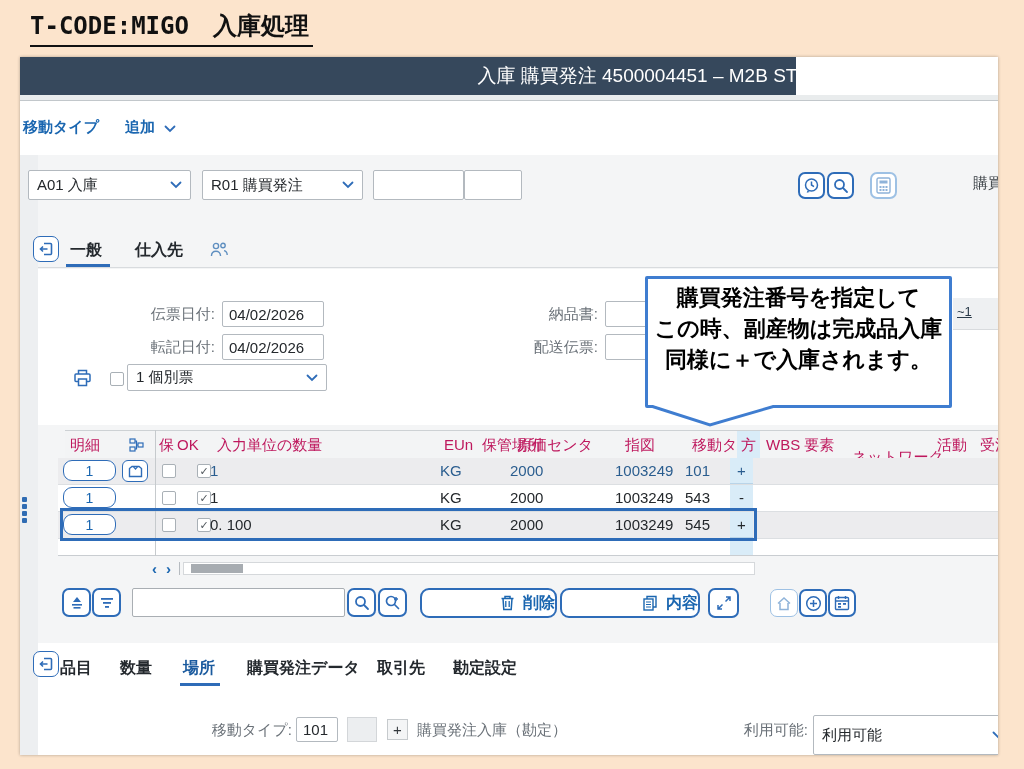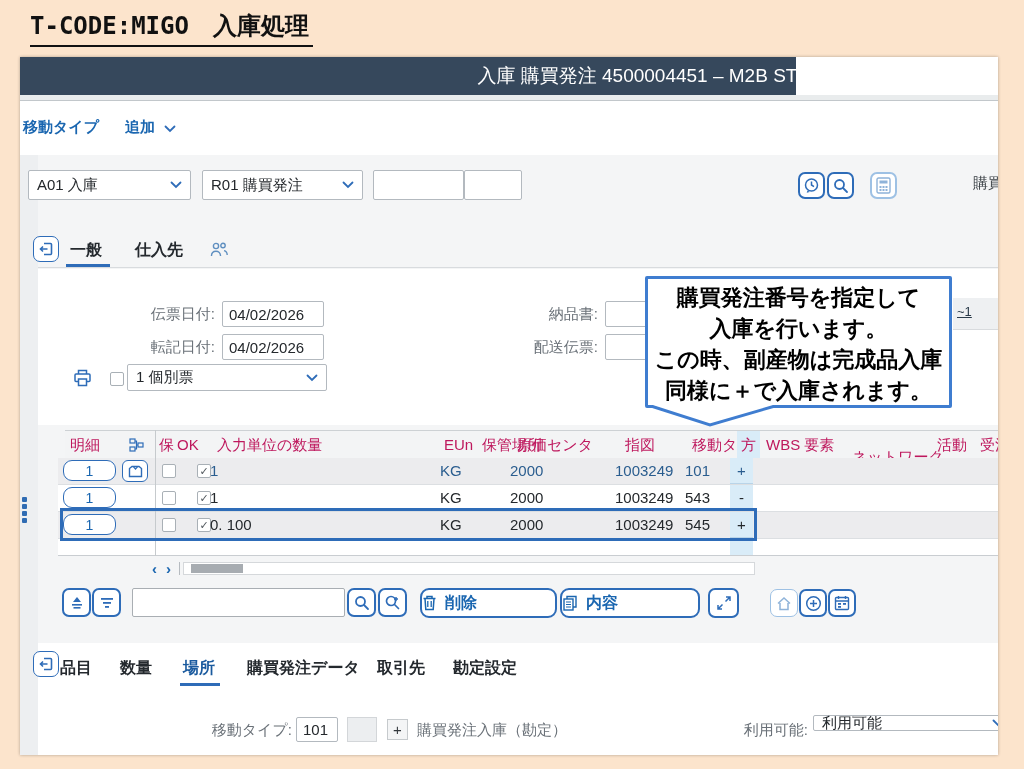--- a/index.html
+++ b/index.html
@@ -33,21 +33,21 @@
   .callout-tail{z-index:11}
   .pillbtn{background:#fff;border:1.5px solid #2e6cb8;border-radius:9px;color:#1a66b0;font-size:14px;
        display:flex;align-items:center;justify-content:center;box-sizing:border-box}
   .cb{width:14px;height:14px;background:#fff;border:1px solid #a9b0b6;border-radius:2px;box-sizing:border-box;
       display:flex;align-items:center;justify-content:center;font-size:11px;font-weight:bold;color:#50565c}
   .trow{position:absolute;left:0;width:940px;height:27px;border-bottom:1px solid #dcdfe2;box-sizing:border-box}
   .cell{position:absolute;top:4px;white-space:nowrap}
   .signcell{position:absolute;left:672px;top:0;width:23px;height:100%;background:#d9ecf8;text-align:center;
        border-bottom:1px solid #b9d4e8;box-sizing:border-box}
   .textbtn{background:#fff;border:2px solid #2e6cb8;border-radius:9px;color:#1a66b0;font-weight:700;font-size:16px;
-       display:flex;align-items:center;justify-content:flex-start;gap:8px;box-sizing:border-box}
+       display:flex;align-items:center;justify-content:flex-end;gap:8px;box-sizing:border-box}
   .dot{position:absolute;left:2px;width:5px;height:5px;background:#2f6cb3;border-radius:1px}
   svg{display:block}
 </style>
 </head>
 <body>
 
 <div class="page-title">T-CODE:MIGO　入庫処理</div>
 
 <div class="window">
 
@@ -157,21 +157,20 @@
   <span class="abs label" style="left:490px;top:248px;width:88px;">納品書:</span>
   <input class="input" style="left: 585px; top: 244px; width: 150px; height: 26px;">
   <span class="abs label" style="left:490px;top:281px;width:88px;">配送伝票:</span>
   <input class="input" style="left: 585px; top: 277px; width: 150px; height: 26px;">
 
   <div class="abs" style="left:933px;top:241px;width:45px;height:31px;background:#eef0f2;border-bottom:1px solid #d8dbde;"></div>
   <span class="abs" style="left:937px;top:247px;font-size:13px;color:#2b3b4a;text-decoration:underline;">~1</span>
 
   <div class="abs callout" style="left:625px;top:219px;width:307px;height:132px;">
     <div>購買発注番号を指定して</div>
-    <div>入庫を行います。</div>
     <div>この時、副産物は完成品入庫</div>
     <div>同様に＋で入庫されます。</div>
   </div>
   <svg class="abs callout-tail" style="left:628px;top:348px;" width="130" height="23" viewBox="0 0 130 23">
     <polygon points="3,0 127,0 62,20" fill="#ffffff"></polygon>
     <path d="M3,1 62,20 127,1" fill="none" stroke="#3f7dd0" stroke-width="3"></path>
   </svg>
 
   <div class="abs" style="left:38px;top:373px;width:940px;height:126px;overflow:hidden;">
 
@@ -344,20 +343,20 @@
   <span class="abs tab" style="left:357px;top:601px;font-size:16px;">取引先</span>
   <span class="abs tab" style="left:433px;top:601px;font-size:16px;">勘定設定</span>
 
   <span class="abs label" style="left:180px;top:664px;width:92px;">移動タイプ:</span>
   <input class="input" style="left: 276px; top: 660px; width: 42px; height: 25px;" value="101">
   <div class="abs" style="left:327px;top:660px;width:30px;height:25px;background:#eceef0;border:1px solid #d3d6d9;box-sizing:border-box;"></div>
   <div class="abs" style="left:367px;top:662px;width:21px;height:21px;background:#f4f5f6;border:1px solid #c6cacd;box-sizing:border-box;text-align:center;line-height:19px;color:#33383d;">+</div>
   <span class="abs" style="left:397px;top:664px;color:#6a7178;white-space:nowrap;">購買発注入庫（勘定）</span>
 
   <span class="abs label" style="left:705px;top:664px;width:83px;">利用可能:</span>
-  <div class="abs select" style="left:793px;top:658px;width:200px;height:16px;">
+  <div class="abs select" style="left:793px;top:658px;width:200px;height:40px;">
     <span>利用可能</span>
     <svg width="12" height="8" viewBox="0 0 12 8">
         <path d="M1.5 1.5 L6 6 L10.5 1.5" fill="none" stroke="#2e6cb8" stroke-width="1.8" stroke-linecap="round"></path>
       </svg>
   </div>
 
 </div>
 
 </body></html>

